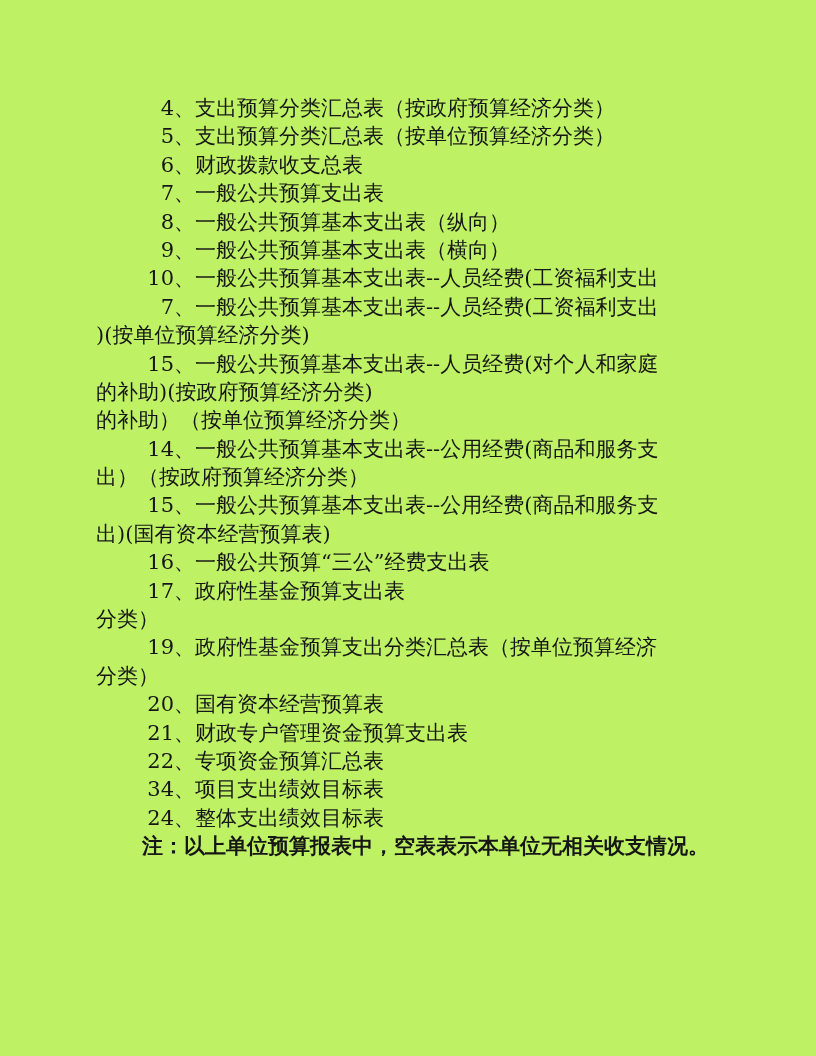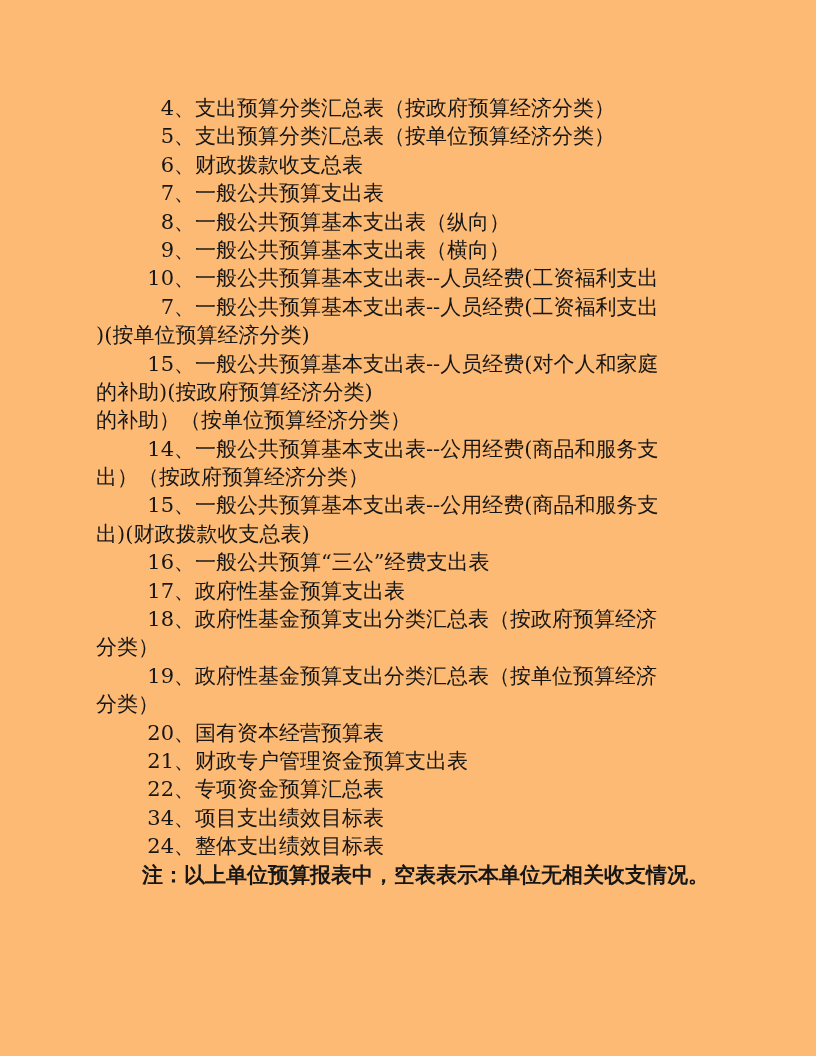--- a/index.html
+++ b/index.html
@@ -4,21 +4,21 @@
 <style>
   html, body {
     margin: 0;
     padding: 0;
     background: #ffffff;
   }
   .page {
     position: relative;
     width: 816px;
     height: 1056px;
-    background: #fdba74;
+    background: #bef264;
     overflow: hidden;
     font-family: "DejaVu Serif", "Liberation Serif", serif;
     color: #161616;
   }
   .content {
     position: absolute;
     left: 96px;
     top: 94px;
     width: 624px;
   }
@@ -81,30 +81,29 @@
         </div>
         <div>
           <div class="line">的补助）（按单位预算经济分类）</div>
         </div>
         <div>
           <div class="line"><span class="num">14、</span><span>一般公共预算基本支出表--公用经费(商品和服务支</span></div>
           <div class="line">出）（按政府预算经济分类）</div>
         </div>
         <div>
           <div class="line"><span class="num">15、</span><span>一般公共预算基本支出表--公用经费(商品和服务支</span></div>
-          <div class="line">出)(财政拨款收支总表)</div>
+          <div class="line">出)(国有资本经营预算表)</div>
         </div>
         <div>
           <div class="line"><span class="num">16、</span><span>一般公共预算“三公”经费支出表</span></div>
         </div>
         <div>
           <div class="line"><span class="num">17、</span><span>政府性基金预算支出表</span></div>
         </div>
         <div>
-          <div class="line"><span class="num">18、</span><span>政府性基金预算支出分类汇总表（按政府预算经济</span></div>
           <div class="line">分类）</div>
         </div>
         <div>
           <div class="line"><span class="num">19、</span><span>政府性基金预算支出分类汇总表（按单位预算经济</span></div>
           <div class="line">分类）</div>
         </div>
         <div>
           <div class="line"><span class="num">20、</span><span>国有资本经营预算表</span></div>
         </div>
         <div>

